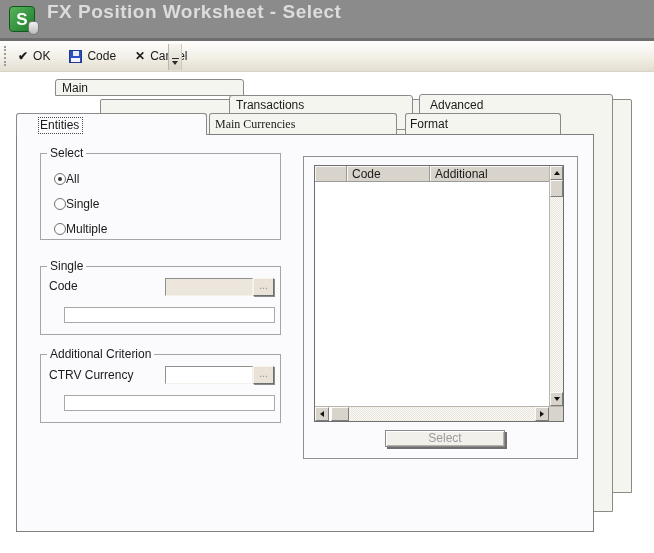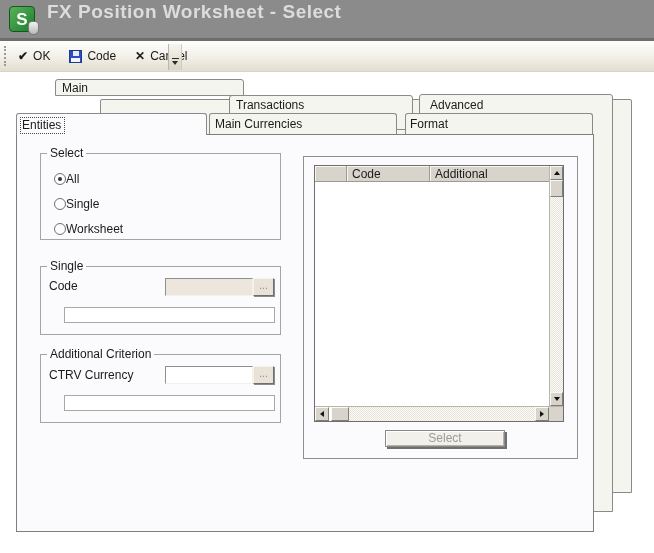--- a/index.html
+++ b/index.html
@@ -33,27 +33,27 @@
   .overflow-btn .tri { position: absolute; left: 3px; bottom: 5px; width: 0; height: 0;
     border-left: 3.5px solid transparent; border-right: 3.5px solid transparent; border-top: 4px solid #2a2a2a; }
 
   
   .sheet, .tab { background: #f5f5ef; border: 1px solid #8a8a8a; position: absolute; }
   .sheet-back   { left: 100px; top: 99px;  width: 532px; height: 394px; border-radius: 2px 2px 0 0; z-index: 1; }
   .sheet-advanced { left: 419px; top: 94px; width: 194px; height: 418px; border-radius: 3px 3px 0 0; z-index: 2; padding: 3px 0 0 10px; }
   .tab-view     { left: 55px;  top: 79px;  width: 189px; height: 17px; border-radius: 3px 3px 0 0; z-index: 2; padding: 1px 0 0 6px; }
   .tab-period   { left: 37px;  top: 95px;  width: 187px; height: 19px; border-radius: 3px 3px 0 0; z-index: 3; padding: 2px 0 0 5px; }
   .tab-transactions { left: 229px; top: 95px; width: 184px; height: 35px; border-radius: 3px 3px 0 0; z-index: 3; padding: 2px 0 0 6px; }
-  .tab-maincur  { left: 209px; top: 113px; width: 188px; height: 21px; border-radius: 3px 3px 0 0; z-index: 4; border-bottom: none; padding: 3px 0 0 5px; }
-  .tab-format   { left: 405px; top: 113px; width: 188px; height: 21px; border-radius: 3px 3px 0 0; z-index: 4; border-bottom: none; padding: 3px 0 0 4px; }
+  .tab-maincur  { left: 209px; top: 113px; width: 188px; height: 21px; border-radius: 3px 3px 0 0; z-index: 4; border-bottom: none; padding: 3px 0 0 5px; font-family: Liberation Serif, serif; }
+  .tab-format   { left: 405px; top: 113px; width: 156px; height: 21px; border-radius: 3px 3px 0 0; z-index: 4; border-bottom: none; padding: 3px 0 0 4px; }
   .page { position: absolute; left: 16px; top: 134px; width: 578px; height: 398px;
     background: #fbfbfd; border: 1px solid #7f7f7f; z-index: 5; }
   .tab-entities { left: 16px; top: 113px; width: 191px; height: 22px; background: #fbfbfd;
     border-bottom: none; border-radius: 3px 3px 0 0; z-index: 6; padding: 3px 0 0 3px; }
-  .focusrect { display: inline-block; border: 1px dotted #4a4a4a; padding: 0 3px 1px 1px; }
+  .focusrect { display: inline-block; border: 1px dotted #4a4a4a; padding: 0 3px 1px 1px; margin-left: 18px; }
 
   
   .group { position: absolute; border: 1px solid #a5a5a5; }
   .group-title { position: absolute; top: -8px; left: 6px; background: #fbfbfd; padding: 0 3px; }
   .g-select { left: 23px; top: 18px;  width: 241px; height: 87px; }
   .g-single { left: 23px; top: 131px; width: 241px; height: 69px; }
   .g-add    { left: 23px; top: 219px; width: 241px; height: 69px; }
 
   .radio-row { position: absolute; left: 13px; display: flex; align-items: center; }
   .radio { width: 12px; height: 12px; border-radius: 50%; border: 1px solid #707070;
@@ -167,21 +167,21 @@
       <div class="radio-row" style="top:18px;">
         <span class="radio checked"></span>
         <span>All</span>
       </div>
       <div class="radio-row" style="top:43px;">
         <span class="radio"></span>
         <span>Single</span>
       </div>
       <div class="radio-row" style="top:68px;">
         <span class="radio"></span>
-        <span>Worksheet</span>
+        <span>Multiple</span>
       </div>
     </div>
 
     <div class="group g-single">
       <span class="group-title">Single</span>
       <span class="field-label" style="top:12px;">Code</span>
       <input class="txt txt-sunken txt-beige" style="left: 124px; top: 11px; width: 88px; height: 18px;" readonly="">
       <div class="browse" style="left:212px; top:11px;">...</div>
       <input class="txt" style="left: 23px; top: 40px; width: 211px; height: 16px;">
     </div>

